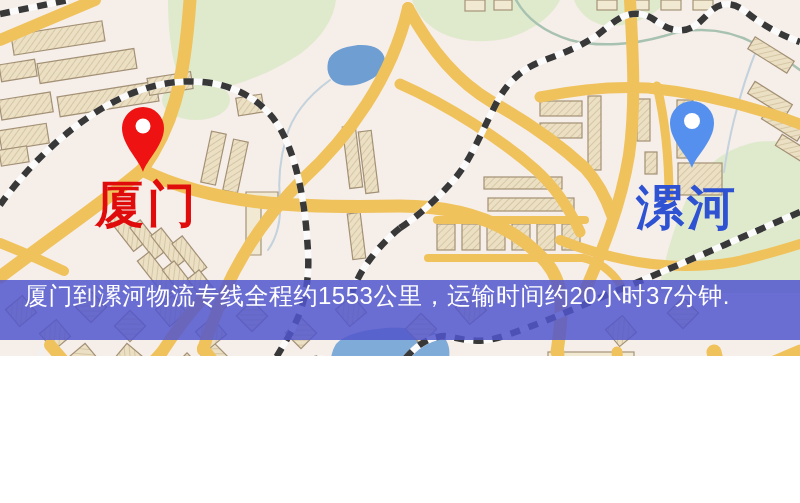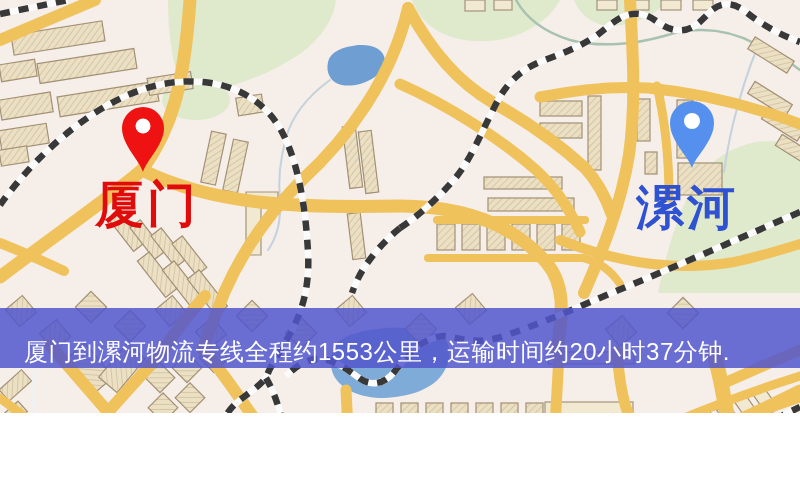--- a/index.html
+++ b/index.html
@@ -1,24 +1,24 @@
 <!DOCTYPE html>
 <html><head>
 <meta charset="utf-8">
 <style>
   html,body{margin:0;padding:0;background:#ffffff;}
   .stage{
-    position:relative;width:800px;height:413px;overflow:hidden;
+    position:relative;width:800px;height:356px;overflow:hidden;
     font-family:"Liberation Sans","DejaVu Sans",sans-serif;
   }
   .stage svg{position:absolute;left:0;top:0;display:block;}
   .banner{
-    position:absolute;left:0;top:308px;width:800px;height:60px;
+    position:absolute;left:0;top:280px;width:800px;height:60px;
     background:rgba(81,86,204,0.85);
-    display:flex;align-items:flex-end;
+    display:flex;align-items:flex-start;
     box-sizing:border-box;padding-left:24px;
     color:#ffffff;font-size:24px;letter-spacing:0.5px;
     font-family:"Liberation Sans","DejaVu Sans",sans-serif;
     white-space:nowrap;
   }
   .map-label{font-weight:bold;letter-spacing:3px;
     font-family:"Liberation Serif","DejaVu Serif",serif;}
 </style>
 </head>
 <body>

